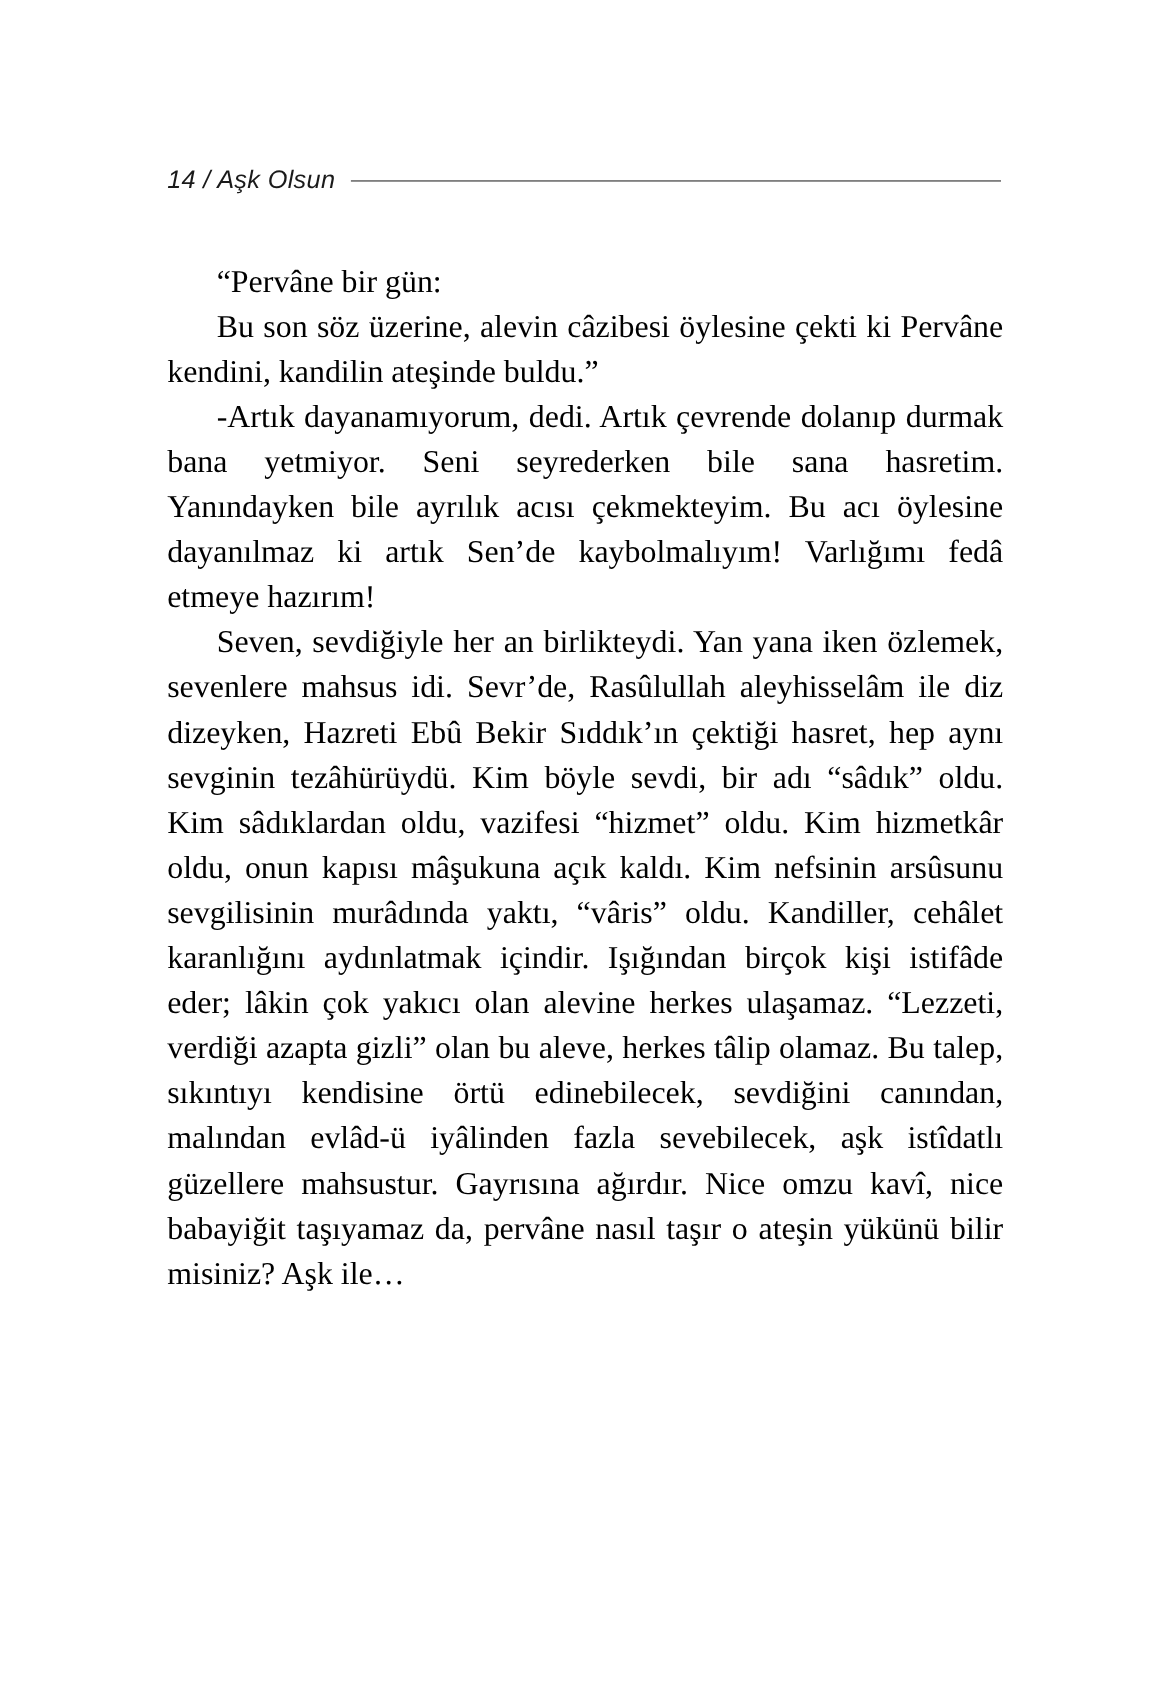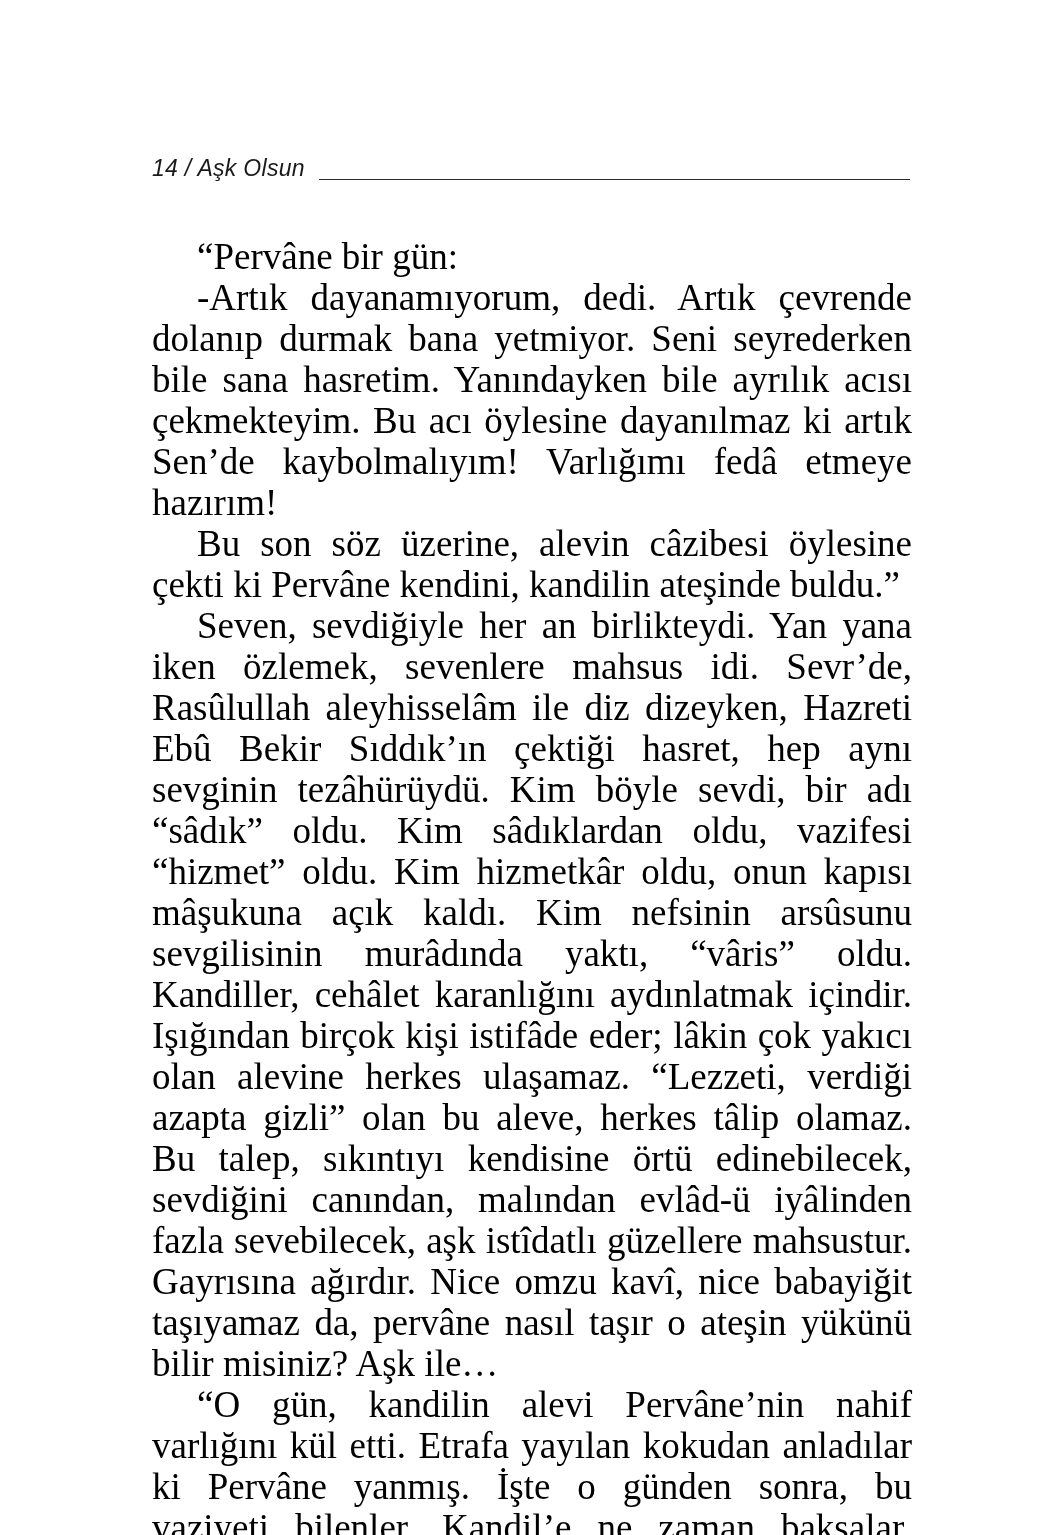--- a/index.html
+++ b/index.html
@@ -18,21 +18,21 @@
   }
 
   
   .running-header {
     position: absolute;
     left: 152px;
     top: 146px;
     width: 758px;
     height: 34px;
     display: flex;
-    align-items: flex-end;
+    align-items: center;
     gap: 14px;
   }
   .running-header-text {
     font-family: "Liberation Sans", "DejaVu Sans", sans-serif;
     font-style: italic;
     font-size: 23px;
     line-height: 1;
     white-space: nowrap;
     color: #1a1a1a;
     letter-spacing: 0.3px;
@@ -46,21 +46,21 @@
 
   
   .text-column {
     position: absolute;
     left: 152px;
     top: 236px;
     width: 760px;
   }
   .body-paragraph {
     margin: 0;
-    font-size: 37px;
+    font-size: 29px;
     line-height: 41px;
     text-align: justify;
     text-justify: inter-word;
     text-indent: 45px;
     color: #000000;
     -webkit-font-smoothing: antialiased;
   }
   
   .body-paragraph + .body-paragraph {
     margin-top: 0;
@@ -76,24 +76,23 @@
 
   <div class="running-header">
     <span class="running-header-text">14 / Aşk Olsun</span>
     <span class="running-header-rule"></span>
   </div>
 
   <div class="text-column">
 
     <p class="body-paragraph">“Pervâne bir gün:</p>
 
+    <p class="body-paragraph para-gap">Bu son söz üzerine, alevin câzibesi öylesine çekti ki Pervâne kendini, kandilin ateşinde buldu.”</p>
+
     <p class="body-paragraph para-gap">-Artık dayanamıyorum, dedi. Artık çevrende dolanıp durmak bana yetmiyor. Seni seyrederken bile sana hasretim. Yanındayken bile ayrılık acısı çekmekteyim. Bu acı öylesine dayanılmaz ki artık Sen’de kaybolmalıyım! Varlığımı fedâ etmeye hazırım!</p>
-
-    <p class="body-paragraph para-gap">Bu son söz üzerine, alevin câzibesi öylesine çekti ki Pervâne kendini, kandilin ateşinde buldu.”</p>
 
     <p class="body-paragraph para-gap">Seven, sevdiğiyle her an birlikteydi. Yan yana iken özlemek, sevenlere mahsus idi. Sevr’de, Rasûlullah aleyhisselâm ile diz dizeyken, Hazreti Ebû Bekir Sıddık’ın çektiği hasret, hep aynı sevginin tezâhürüydü. Kim böyle sevdi, bir adı “sâdık” oldu. Kim sâdıklardan oldu, vazifesi “hizmet” oldu. Kim hizmetkâr oldu, onun kapısı mâşukuna açık kaldı. Kim nefsinin arsûsunu sevgilisinin murâdında yaktı, “vâris” oldu. Kandiller, cehâlet karanlığını aydınlatmak içindir. Işığından birçok kişi istifâde eder; lâkin çok yakıcı olan alevine herkes ulaşamaz. “Lezzeti, verdiği azapta gizli” olan bu aleve, herkes tâlip olamaz. Bu talep, sıkıntıyı kendisine örtü edinebilecek, sevdiğini canından, malından evlâd-ü iyâlinden fazla sevebilecek, aşk istîdatlı güzellere mahsustur. Gayrısına ağırdır. Nice omzu kavî, nice babayiğit taşıyamaz da, pervâne nasıl taşır o ateşin yükünü bilir misiniz? Aşk ile…</p>
 
-    <p class="body-paragraph para-gap">“O gün, kandilin alevi Pervâne’nin nahif varlığını kül etti. Etrafa yayılan kokudan anladılar ki Pervâne yanmış. İşte o günden sonra, bu vaziyeti bilenler, Kandil’e ne zaman baksalar, Pervâne’yi andılar.”</p>
 
 
   </div>
 
 </div>
 
 </body></html>

